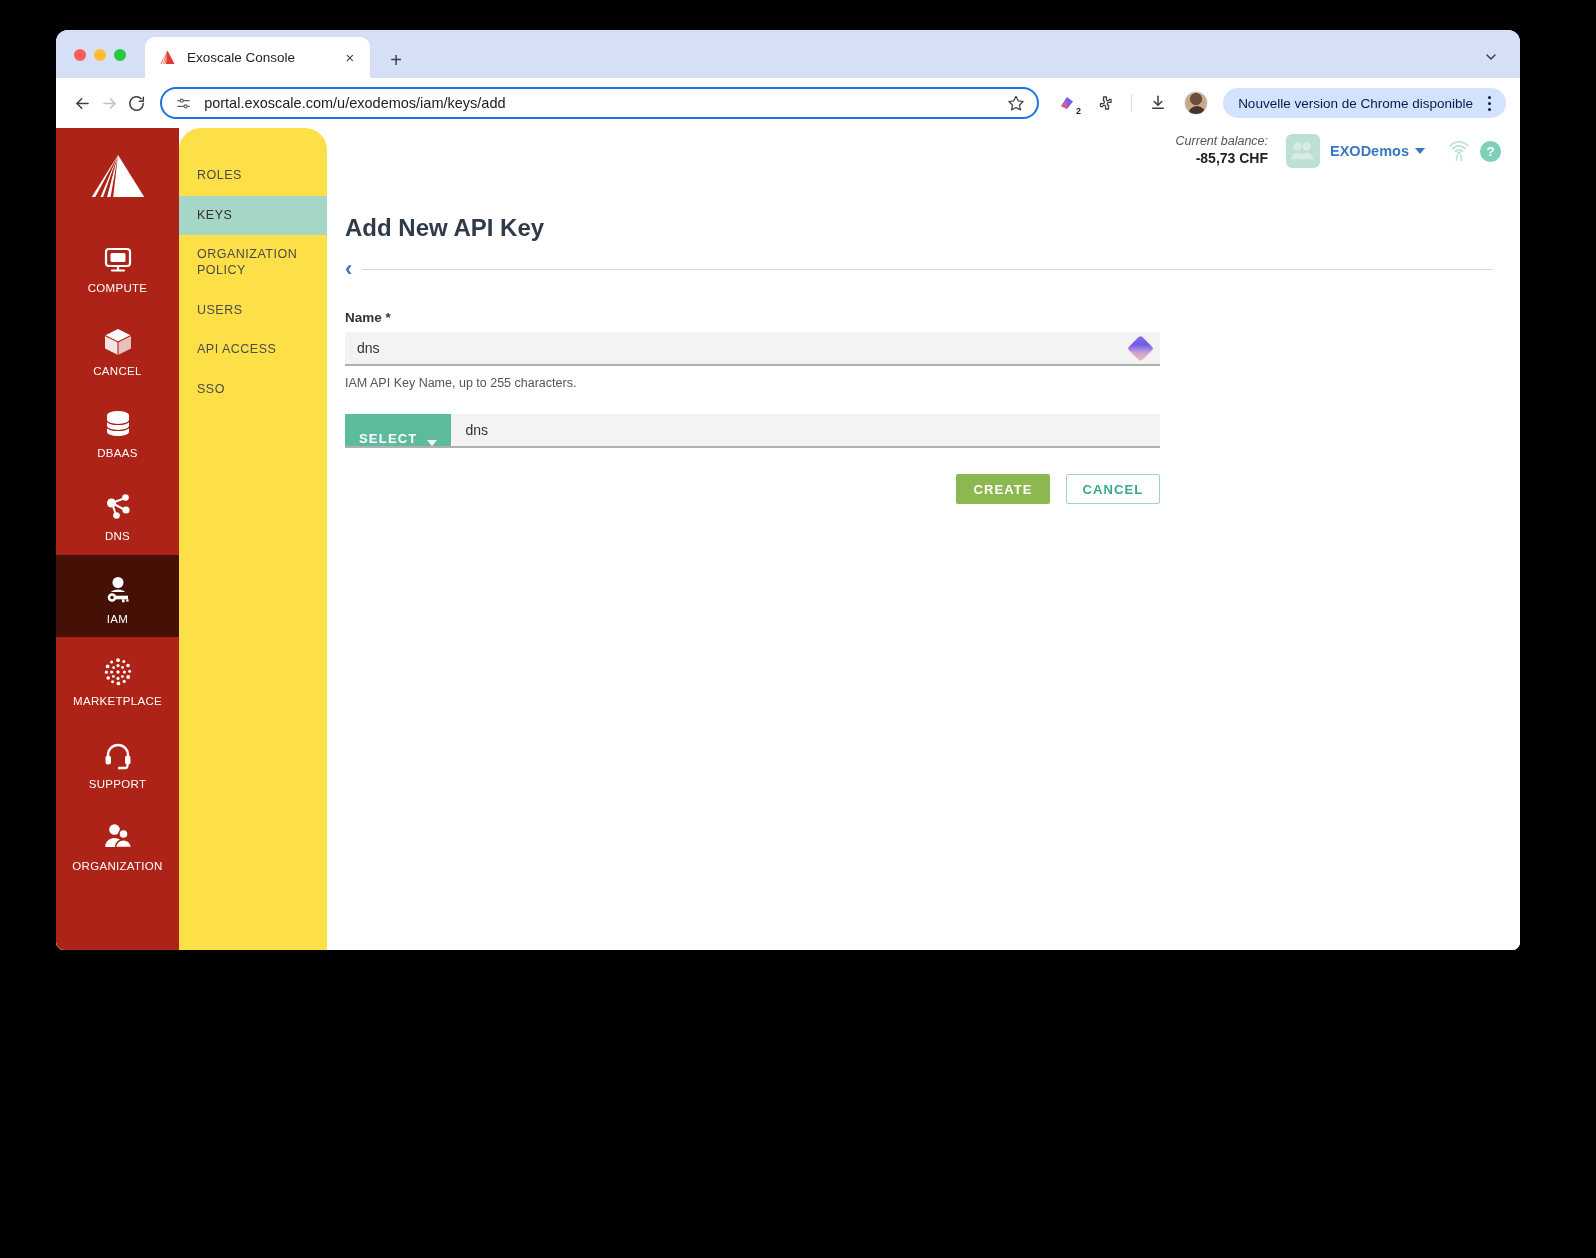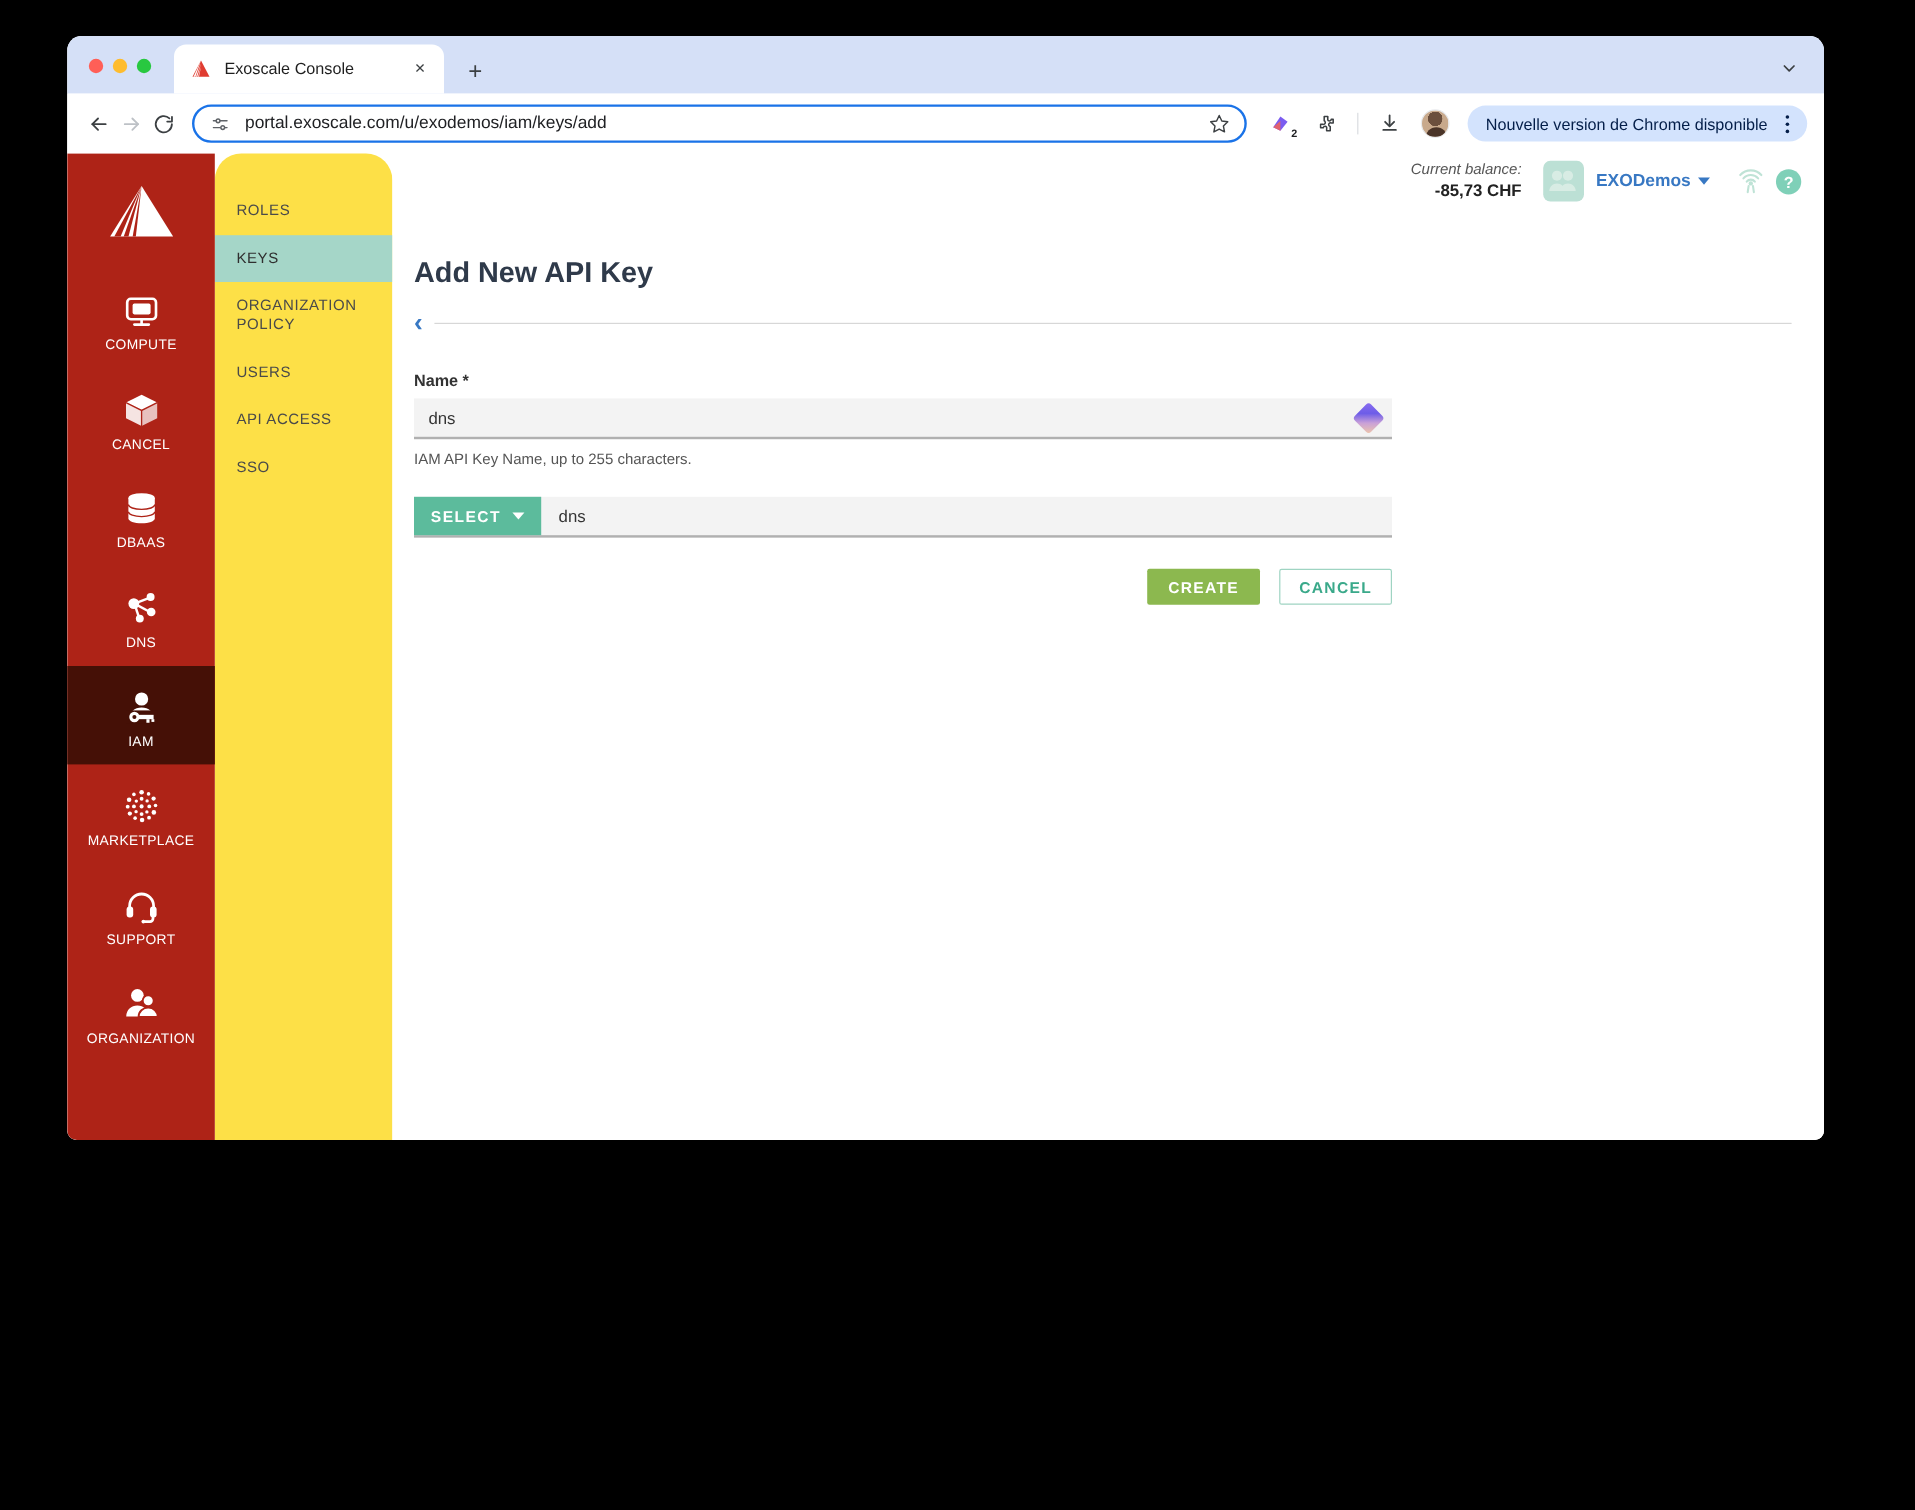--- a/index.html
+++ b/index.html
@@ -310,21 +310,21 @@
     width: 815px; height: 34px;
     display: flex; align-items: stretch;
     background: #f3f3f3;
     border-bottom: 2px solid #b0b0b0;
   }
   .select-btn {
     background: #5cbb9c;
     color: #ffffff;
     font-size: 13px; font-weight: bold;
     letter-spacing: 1.2px;
-    display: flex; align-items: center; gap: 10px;
+    display: flex; align-items: flex-end; gap: 10px;
     padding: 0 14px;
     flex: 0 0 auto;
     font-family: "Liberation Sans Narrow", "Liberation Sans", sans-serif;
   }
   .select-caret {
     width: 0; height: 0;
     border-left: 5px solid transparent;
     border-right: 5px solid transparent;
     border-top: 6px solid #ffffff;
   }

